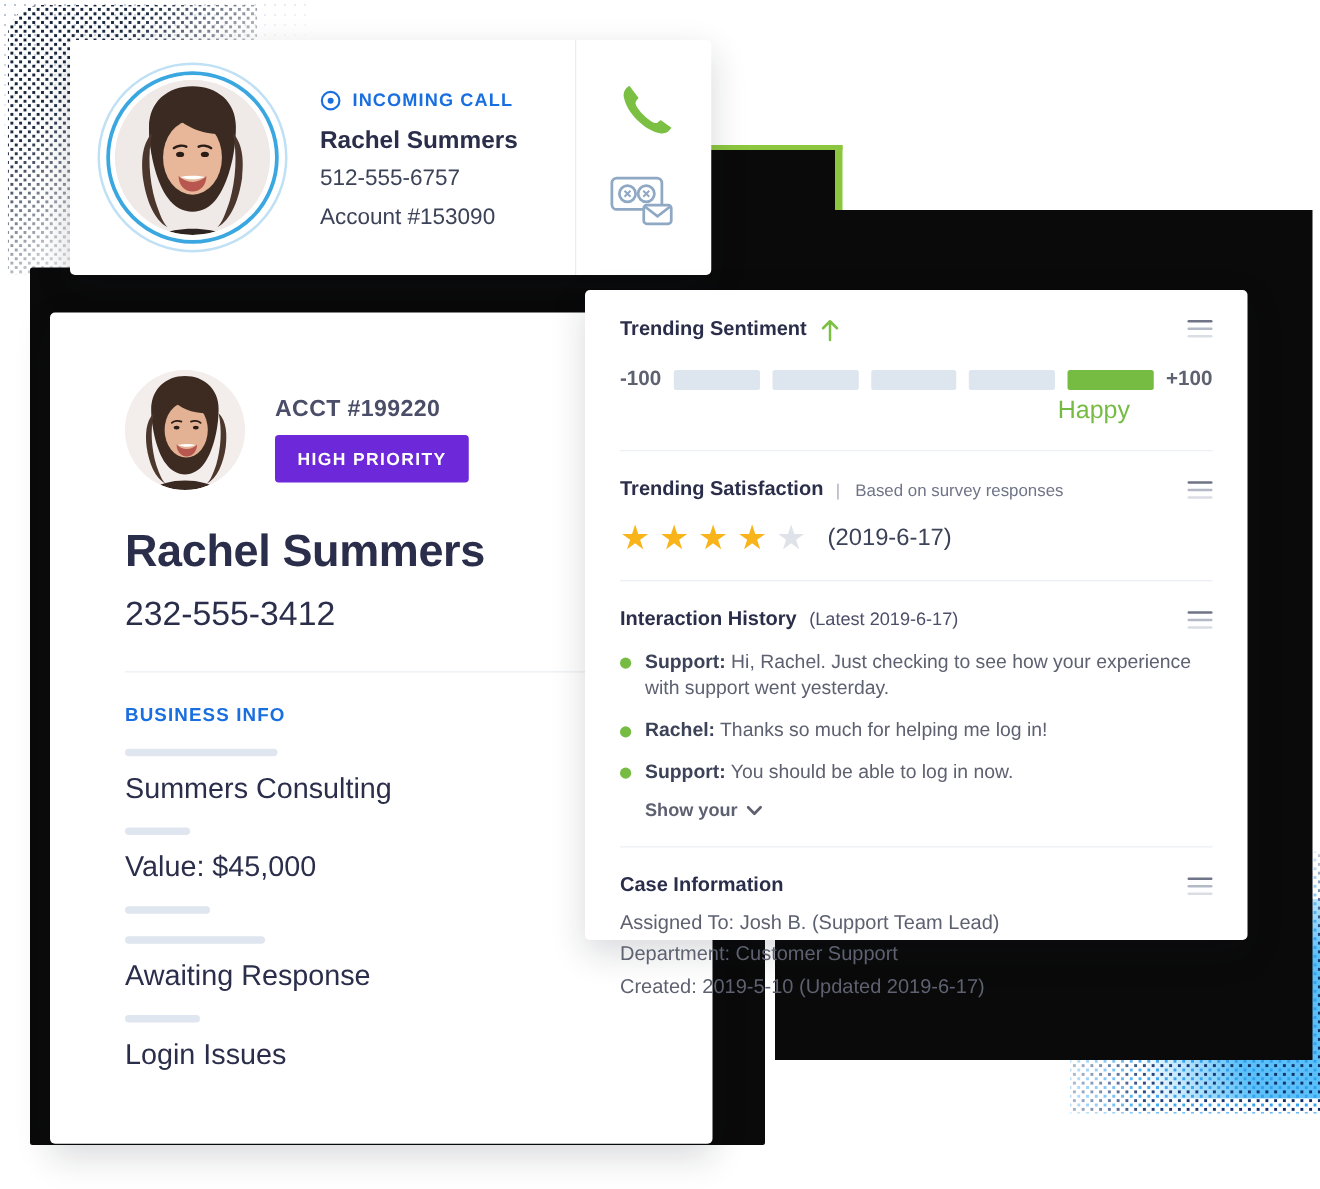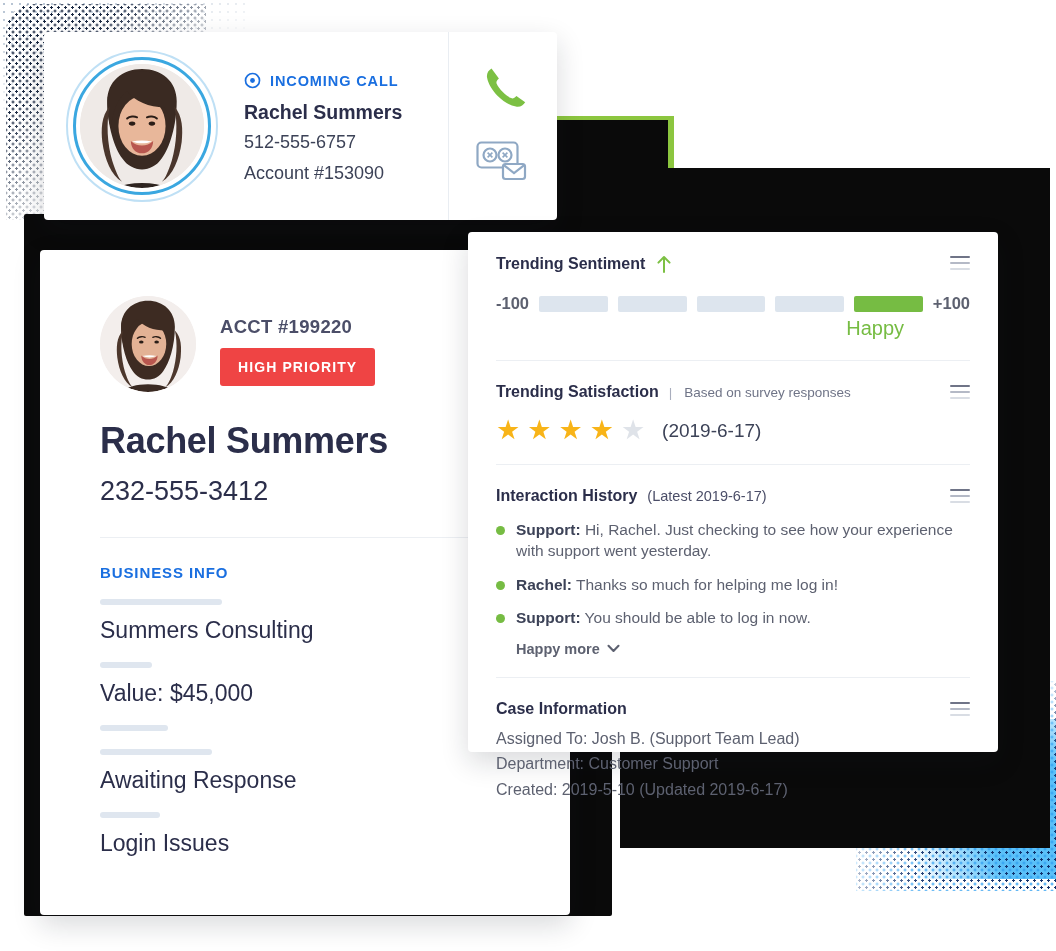--- a/index.html
+++ b/index.html
@@ -62,21 +62,21 @@
   }
   .green-tail{position:absolute;left:668px;top:116px;width:4px;height:164px;background:#8cc63f;}
 
   
   .card{
     position:absolute;background:#ffffff;border-radius:4px;
     box-shadow:0 10px 28px rgba(16,24,40,.16);
   }
 
   
-  .call-card{left:44px;top:32px;width:513px;height:188px;display:flex;}
+  .call-card{left:56px;top:32px;width:513px;height:188px;display:flex;}
   .call-main{flex:1;display:flex;align-items:center;padding:0 0 0 22px;}
   .call-actions{
     width:108px;border-left:1px solid #e9edf2;
     display:flex;flex-direction:column;align-items:center;
     justify-content:flex-start;padding-top:26px;gap:22px;
   }
 
   .avatar-ring{
     width:152px;height:152px;border-radius:50%;
     border:2px solid #bfe0f5;padding:5px;box-sizing:border-box;
@@ -101,21 +101,21 @@
   .caller-acct{font-size:18px;color:#3c4257;}
 
   
   .cust-card{left:40px;top:250px;width:530px;height:665px;padding:46px 0 0 0;box-sizing:border-box;}
   .cust-head{display:flex;align-items:flex-start;padding-left:60px;gap:24px;}
   .cust-avatar{
     width:96px;height:96px;border-radius:50%;overflow:hidden;background:#f3eeec;flex:none;
   }
   .acct-num{font-size:18.5px;font-weight:bold;color:#4b4e68;letter-spacing:.3px;margin:20px 0 10px;}
   .priority-badge{
-    display:inline-block;background:#ef4444;color:#fff;
+    display:inline-block;background:#6d28d9;color:#fff;
     font-size:14px;font-weight:bold;letter-spacing:1.1px;
     padding:11px 18px;border-radius:3px;border:none;cursor:pointer;
   }
   .cust-name{font-size:36px;font-weight:bold;color:#2b2e4a;margin:28px 0 0 60px;letter-spacing:-.3px;}
   .cust-phone{font-size:27px;color:#2b2e4a;margin:14px 0 0 60px;}
   .cust-sep{height:1px;background:#eceff3;margin:30px 0 0 60px;}
   .biz-title{
     color:#1a6fe0;font-size:15px;font-weight:bold;letter-spacing:.9px;
     margin:26px 0 0 60px;
   }
@@ -373,21 +373,21 @@
         <div class="chat-item">
           <span class="dot"></span>
           <div class="chat-text"><b>Rachel:</b><span> Thanks so much for helping me log in!</span></div>
         </div>
         <div class="chat-item">
           <span class="dot"></span>
           <div class="chat-text"><b>Support:</b><span> You should be able to log in now.</span></div>
         </div>
       </div>
       <div class="show-more">
-        <span>Happy more</span>
+        <span>Show your</span>
         <svg width="13" height="9" viewBox="0 0 13 9">
           <path d="M1.5 1.8L6.5 7l5-5.2" stroke="#5d6170" stroke-width="2.1" fill="none" stroke-linecap="round" stroke-linejoin="round"></path>
         </svg>
       </div>
       <div class="divider"></div>
     </div>
 
     <div class="sec">
       <div class="sec-head">
         <span class="sec-title">Case Information</span>

